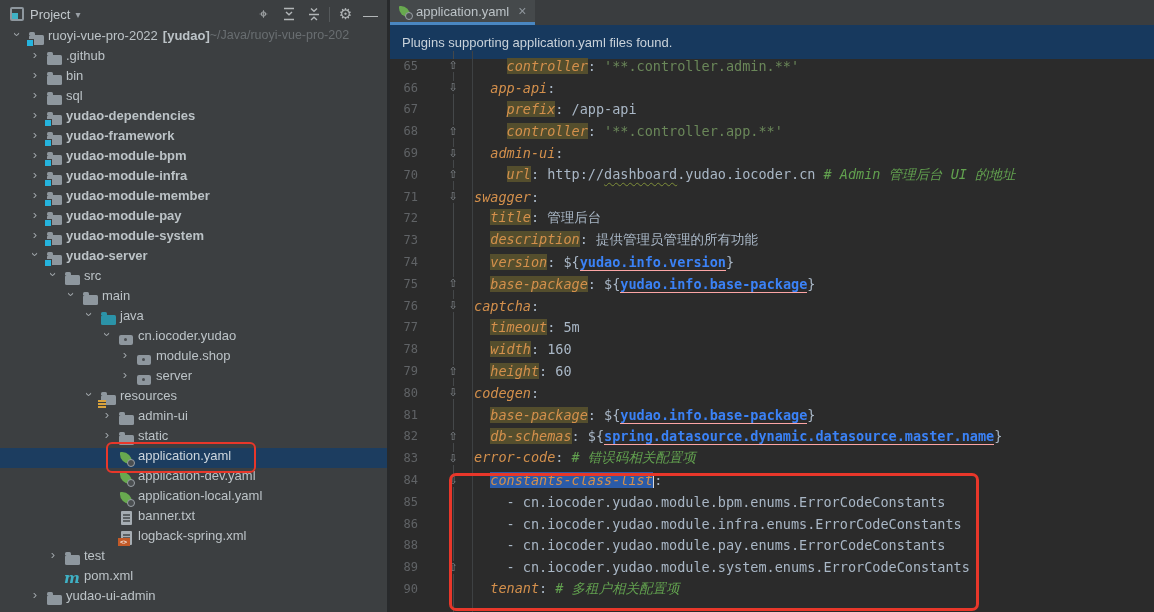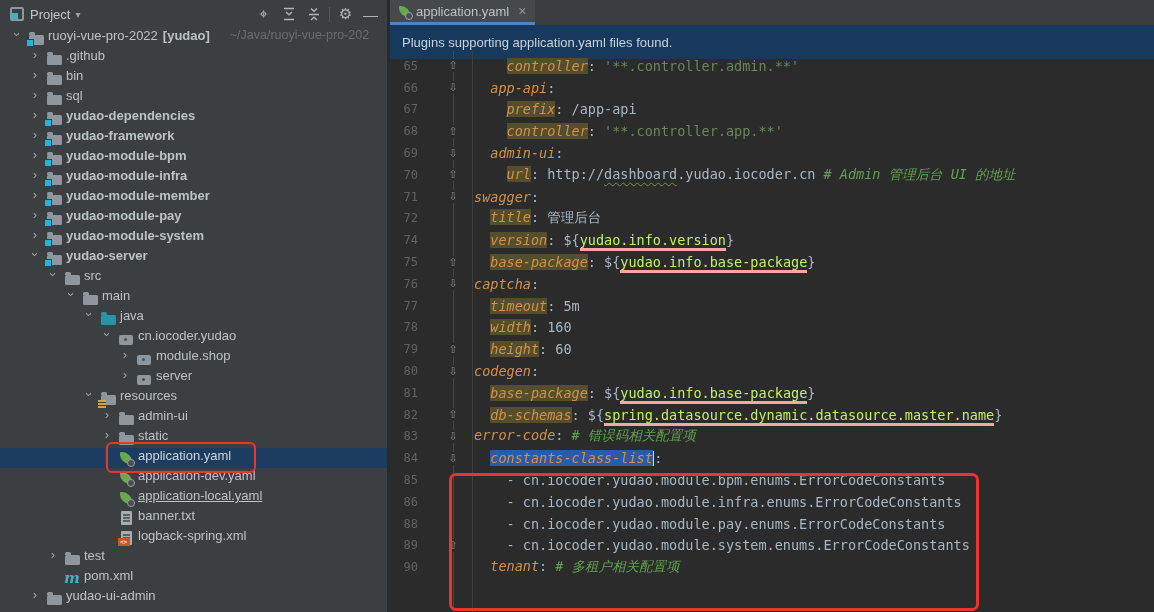--- a/index.html
+++ b/index.html
@@ -18,21 +18,21 @@
   .tree{position:absolute;top:28px;left:0;width:387px;}
   .trow{height:20px;display:flex;align-items:flex-start;white-space:nowrap;overflow:hidden;
         font-size:13px;color:#bcc3c7;}
   .trow.sel{background:#1c3d60;color:#cdd6de;}
   .chev{flex:0 0 18px;text-align:center;color:#9ea4a8;font-size:13px;line-height:1;}
   .chev.open{transform:rotate(90deg);}
   .iconw{flex:0 0 20px;display:flex;justify-content:center;align-items:center;height:20px;}
   .tlabel{margin-left:2px;}
   .b{font-weight:700;}
   .tsuffix{margin-left:5px;font-weight:700;}
-  .tpath{color:#696e71;margin-left:20px;font-size:12.5px;}
+  .tpath{color:#696e71;margin-left:0;font-size:12.5px;}
   
   .i-folder{width:15px;height:10px;background:#8e979e;border-radius:1.5px;position:relative;margin-top:3px;}
   .i-folder::before{content:"";position:absolute;top:-3px;left:0;width:6px;height:3px;
                     background:#8e979e;border-radius:1.5px 1.5px 0 0;}
   .i-src{background:#2b93a8;} .i-src::before{background:#2b93a8;}
   .i-mod::after{content:"";position:absolute;left:-3px;bottom:-2px;width:6px;height:6px;
                 background:#25b4de;border:1px solid #3c3f41;}
   .i-res::after{content:"";position:absolute;left:-3px;bottom:-3px;width:8px;height:8px;
                 background:repeating-linear-gradient(#d9a33c 0 1.6px,#3c3f41 1.6px 3.2px);}
   .i-pkg{width:14px;height:10px;background:#8e979e;border-radius:2px;position:relative;margin-top:3px;}
@@ -64,21 +64,21 @@
   .gutter-border{position:absolute;top:51px;bottom:0;left:82px;width:1px;background:#3e4143;z-index:0;}
   .eline{height:21.8px;display:flex;align-items:center;position:relative;z-index:1;}
   .lnum{flex:0 0 44px;text-align:right;padding-right:16px;box-sizing:border-box;
         color:#606366;font-size:12px;}
   .fold{flex:0 0 38px;text-align:center;color:#82888d;font-size:11px;
         font-family:"DejaVu Sans",sans-serif;}
   .fold .fg{background:#2b2b2b;padding:0 1px;}
   .code{white-space:pre;font-size:13.5px;color:#a9b7c6;padding-left:2px;}
   .tk{color:#d4904c;font-style:italic;} .tk.hl{background:#544e2d;} .tk.selk{background:#2b5ba8;}
   .ts{color:#6a8759;} .tc{color:#62a14f;font-style:italic;} .tp{color:#a9b7c6;}
-  .tr{color:#bef264;border-bottom:3px solid #fca5a5;}
+  .tr{color:#3b82f6;border-bottom:1px solid #fca5a5;font-weight:bold;}
   .wavy{text-decoration:underline wavy #7f8f3a;text-decoration-thickness:1px;text-underline-offset:3px;}
   .caret{display:inline-block;width:1.5px;height:15px;background:#d8d8d8;vertical-align:text-bottom;}
   
   .annobox{position:absolute;border:3px solid #e8372a;border-radius:7px;
            pointer-events:none;z-index:20;}
   #anno-tree{left:106px;top:442px;width:146px;height:27px;border-width:2.5px;border-radius:6px;}
   #anno-editor{left:449px;top:473px;width:524px;height:132px;}
 </style>
 </head>
 <body>
@@ -265,21 +265,21 @@
           </span>
           <span class="tlabel">application.yaml</span>
         </div>
         <div class="trow" style="padding-left: 98px;">
           <span class="chev"></span>
           <span class="iconw">
             <span class="i-spring"></span>
           </span>
           <span class="tlabel">application-dev.yaml</span>
         </div>
-        <div class="trow" style="padding-left: 98px; text-decoration: underline;">
+        <div class="trow" style="padding-left: 98px;">
           <span class="chev"></span>
           <span class="iconw">
             <span class="i-spring"></span>
           </span>
           <span class="tlabel">application-local.yaml</span>
         </div>
         <div class="trow" style="padding-left: 98px;">
           <span class="chev"></span>
           <span class="iconw">
             <span class="i-file"></span>
@@ -372,20 +372,25 @@
           <span class="lnum">71</span>
           <span class="fold"><span class="fg">⇩</span></span>
           <span class="code"><span class="tk">swagger</span><span class="tp">:</span></span>
         </div>
         <div class="eline">
           <span class="lnum">72</span>
           <span class="fold"></span>
           <span class="code">  <span class="tk hl">title</span><span class="tp">: 管理后台</span></span>
         </div>
         <div class="eline">
+          <span class="lnum">73</span>
+          <span class="fold"></span>
+          <span class="code">  <span class="tk hl">description</span><span class="tp">: 提供管理员管理的所有功能</span></span>
+        </div>
+        <div class="eline">
           <span class="lnum">74</span>
           <span class="fold"></span>
           <span class="code">  <span class="tk hl">version</span><span class="tp">: ${</span><span class="tr">yudao.info.version</span><span class="tp">}</span></span>
         </div>
         <div class="eline">
           <span class="lnum">75</span>
           <span class="fold"><span class="fg">⇧</span></span>
           <span class="code">  <span class="tk hl">base-package</span><span class="tp">: ${</span><span class="tr">yudao.info.base-package</span><span class="tp">}</span></span>
         </div>
         <div class="eline">

